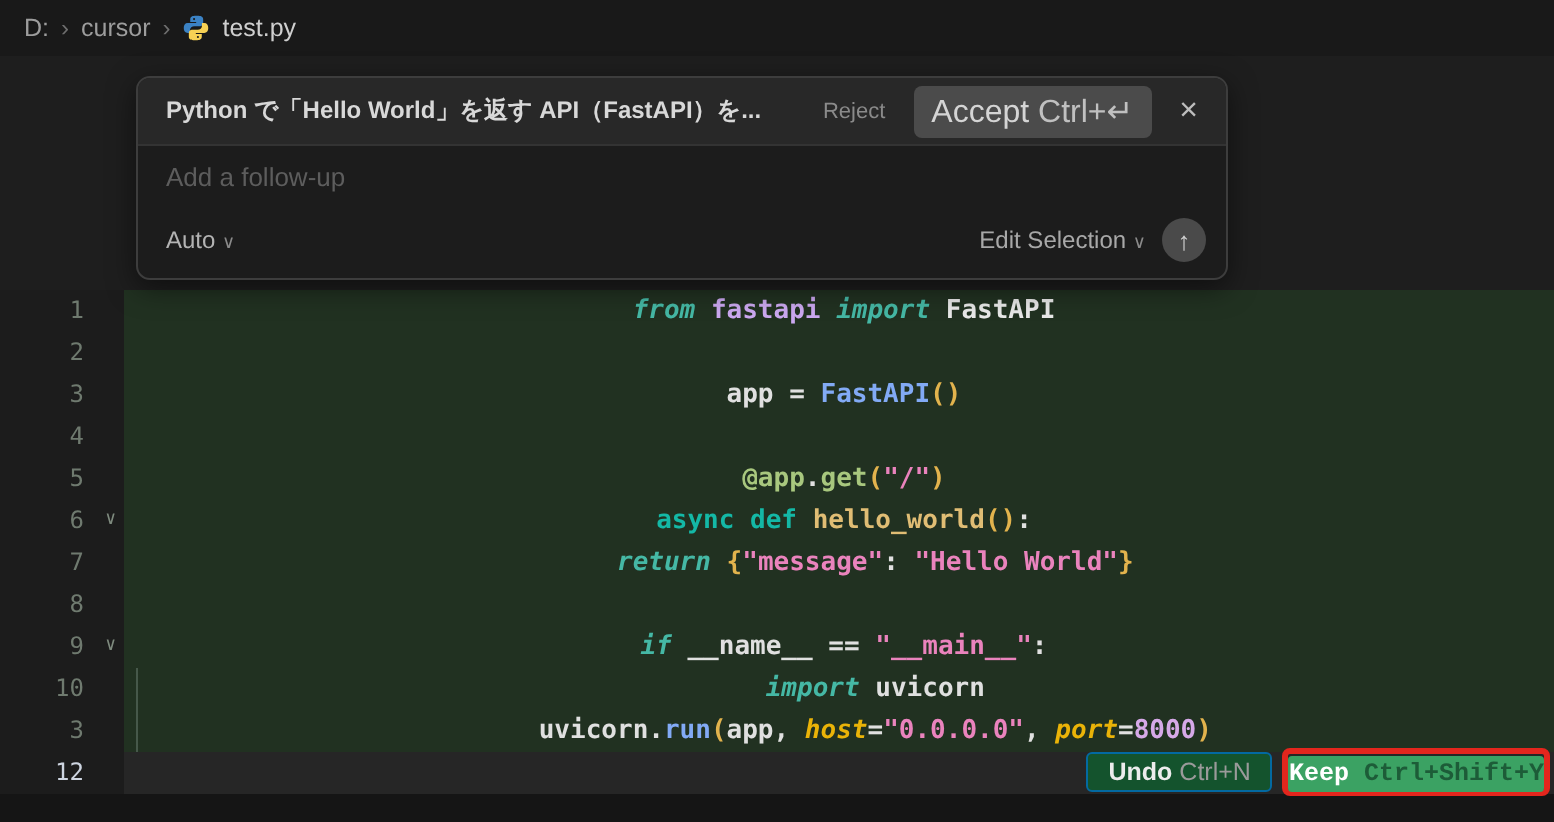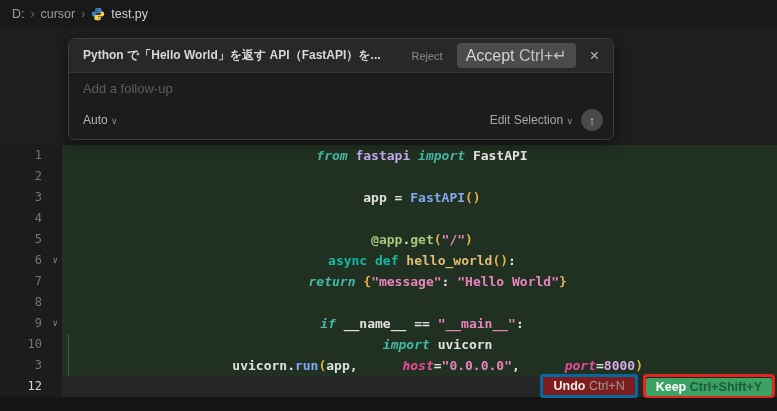--- a/index.html
+++ b/index.html
@@ -31,21 +31,21 @@
   .t-kw  { color:#14b8a6; }
   .t-kwi { color:#45b8a5; font-style:italic; }
   .t-mod { color:#cba8f0; }
   .t-type{ color:#e8e8e8; }
   .t-call{ color:#82aaf5; }
   .t-func{ color:#e0bd74; }
   .t-deco{ color:#a8c77e; }
   .t-str { color:#ea83bd; }
   .t-brk { color:#e2b34d; }
   .t-num { color:#d6a9e8; }
-  .t-param{ color:#ec4899; font-style:italic;margin-left:37px; }
+  .t-param{ color:#eab308; font-style:italic; }
   .t-pl  { color:#e0e0e0;margin-top:45px; }
 
   .bottom-strip { position:absolute; left:0; right:0; bottom:0; height:14px; background:#151515; }
 
   
   .ai-dialog { position:absolute; top:38px; left:68px; width:546px; height:102px;
     background:#1c1c1c; border:1px solid #3d3d3d; border-radius:7px;
     box-shadow:0 4px 14px rgba(0,0,0,.5); display:flex; flex-direction:column; overflow:hidden; }
   .ai-header { background:#282828; height:34px; display:flex; align-items:center;
     padding:0 10px 0 14px; gap:10px; border-bottom:1px solid #333; }
@@ -62,26 +62,26 @@
   .model-select { font-size:12px; color:#b3b3b3; cursor:pointer; }
   .model-select .chev, .scope-select .chev { color:#8a8a8a; font-size:9px; }
   .footer-right { margin-left:auto; display:flex; align-items:center; gap:8px; }
   .scope-select { font-size:12px; color:#a8a8a8; cursor:pointer; }
   .send-btn { width:22px; height:22px; border-radius:50%; background:#4a4a4a;
     color:#cfcfcf; display:flex; align-items:center; justify-content:center;
     font-size:13px; cursor:pointer; }
 
   
   .action-bar { position:absolute; right:2px; top:374px; display:flex; align-items:center; gap:5px; }
-  .undo-btn { background:#7f1d1d; border:3px solid #0369a1; border-radius:3px;
+  .undo-btn { background:#14532d; border:1px solid #0369a1; border-radius:3px;
     padding:2px 10px; font-size:12.5px; color:#ececec; font-weight:700; cursor:pointer; white-space:nowrap; }
   .undo-btn .shortcut { color:#9a9a9a; font-weight:400; }
   .keep-annotation { border:3px solid #e3261d; border-radius:4px; padding:0; }
-  .keep-btn { background:#3ba263; border-radius:2px; padding:2px 10px; font-size:12.5px;
-    color:#ffffff; font-weight:700; cursor:pointer; white-space:nowrap; }
+  .keep-btn { background:#3ba263; border-radius:2px; padding:2px 0; font-size:12.5px;
+    color:#ffffff; font-weight:700; cursor:pointer; white-space:nowrap;font-family:Liberation Mono, monospace; }
   .keep-btn .shortcut { color:#1d5c38; font-weight:600; }
 </style>
 </head>
 <body>
 
 <div class="breadcrumb-bar">
   <span>D:</span>
   <span class="sep">›</span>
   <span>cursor</span>
   <span class="sep">›</span>

